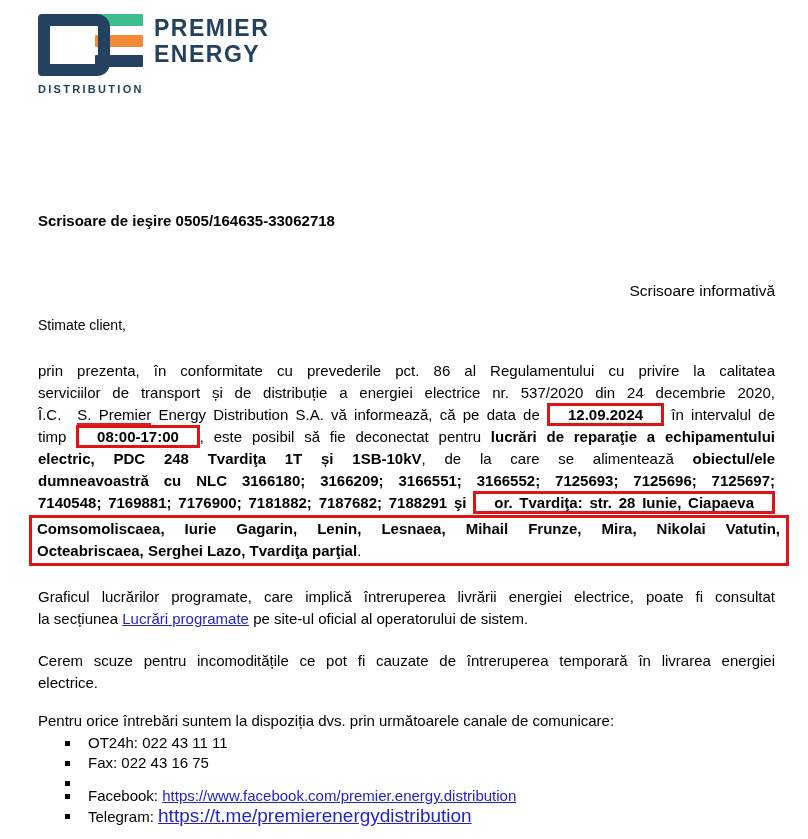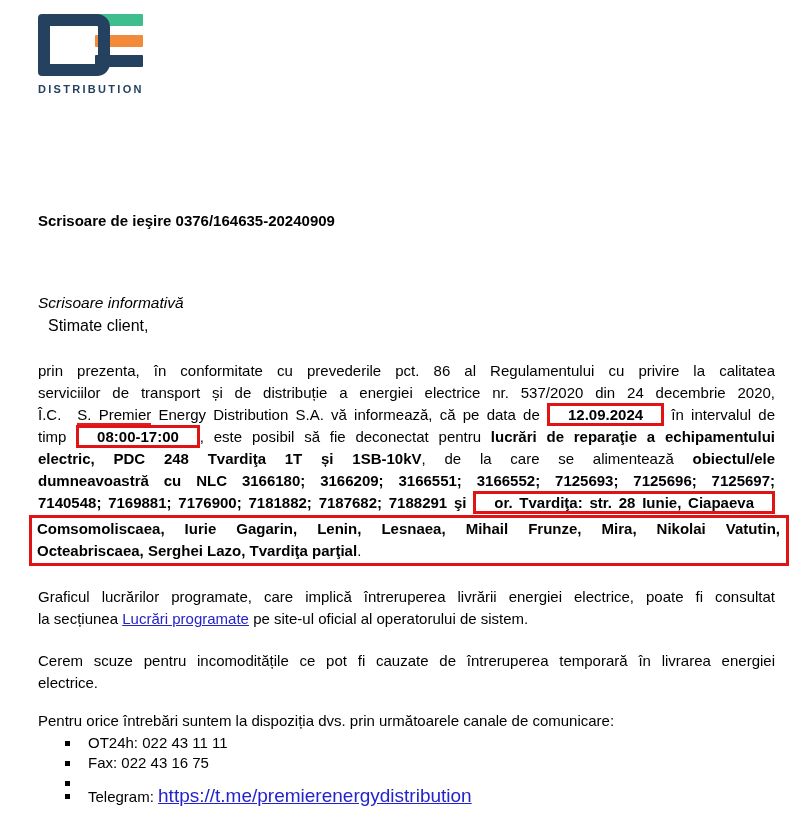--- a/index.html
+++ b/index.html
@@ -24,22 +24,22 @@
   .bar-green{background:var(--green);}
   .bar-orange{background:var(--orange);}
   .bar-navy{background:var(--navy);}
   .logo-words{margin-left:11px;margin-top:1px;font-weight:bold;font-size:23px;line-height:26px;
     letter-spacing:1.5px;color:var(--navy);}
   .logo-sub{margin-top:15px;font-weight:bold;font-size:11px;letter-spacing:2.3px;color:var(--navy);}
   
   .recipient{position:absolute;right:33px;top:108px;text-align:right;font-size:15px;line-height:19.5px;}
   .recipient-name{font-weight:bold;font-size:15.5px;}
   .reference{position:absolute;left:38px;top:212px;font-size:15px;font-weight:bold;}
-  .letter-title{position:absolute;left:38px;width:737px;top:294px;text-align:left;font-size:15.5px;font-style:italic;}
-  .salutation{position:absolute;left:48px;top:317px;font-size:16px;text-align:center;}
+  .letter-title{position:absolute;left:38px;width:737px;top:282px;text-align:right;font-size:15.5px;}
+  .salutation{position:absolute;left:38px;top:317px;font-size:14px;text-align:center;}
   
   .content{position:absolute;left:38px;top:360px;width:737px;font-size:15px;line-height:22px;}
   .jline{text-align:justify;text-align-last:justify;}
   .lline{text-align:right;text-align-last:left;}
   .b{font-weight:bold;}
   .boxed{border:3px solid var(--red);padding:0 18px;font-weight:bold;}
   .redline{border-bottom:2.5px solid #e02020;margin-left:16px;}
   .big-box{border:3px solid var(--red);margin:1px -14px 18px -9px;padding:0 6px 1px 5px;}
   .p2{margin-top:20px;}
   .p3{margin-top:20px;}
@@ -57,26 +57,30 @@
 <div class="page">
 
   <div class="logo">
     <div class="logo-row">
       <div class="logo-p"></div>
       <div class="logo-bars">
         <div class="bar bar-green"></div>
         <div class="bar bar-orange"></div>
         <div class="bar bar-navy"></div>
       </div>
+      <div class="logo-words">
+        <div>PREMIER</div>
+        <div>ENERGY</div>
+      </div>
     </div>
     <div class="logo-sub">DISTRIBUTION</div>
   </div>
 
 
-  <div class="reference">Scrisoare de ieşire 0376/164635-20240909</div>
+  <div class="reference">Scrisoare de ieşire 0505/164635-33062718</div>
 
   <div class="letter-title">Scrisoare informativă</div>
   <div class="salutation">Stimate client,</div>
 
   <div class="content">
 
     <div>
       <div class="jline">prin prezenta, în conformitate cu prevederile pct. 86 al Regulamentului cu privire la calitatea</div>
       <div class="jline">serviciilor de transport și de distribuție a energiei electrice nr. 537/2020 din 24 decembrie 2020,</div>
       <div class="jline"><span>Î.C.</span><span class="redline">S. Premier</span><span> Energy Distribution S.A. vă informează, că pe data de </span><span class="boxed">12.09.2024</span><span> în intervalul de</span></div>
@@ -109,18 +113,22 @@
         </div>
       <div class="c-row">
           <span class="sq"></span>
           <span>Fax: 022 43 16 75</span>
         </div>
       <div class="c-row">
           <span class="sq"></span>
         </div>
       <div class="c-row">
           <span class="sq"></span>
+          <span><span>Facebook: </span><span class="link">https://www.facebook.com/premier.energy.distribution</span></span>
+        </div>
+      <div class="c-row">
+          <span class="sq"></span>
           <span><span>Telegram: </span><span class="link tg-link">https://t.me/premierenergydistribution</span></span>
         </div>
     </div>
 
   </div>
 </div>
 
 </body></html>

